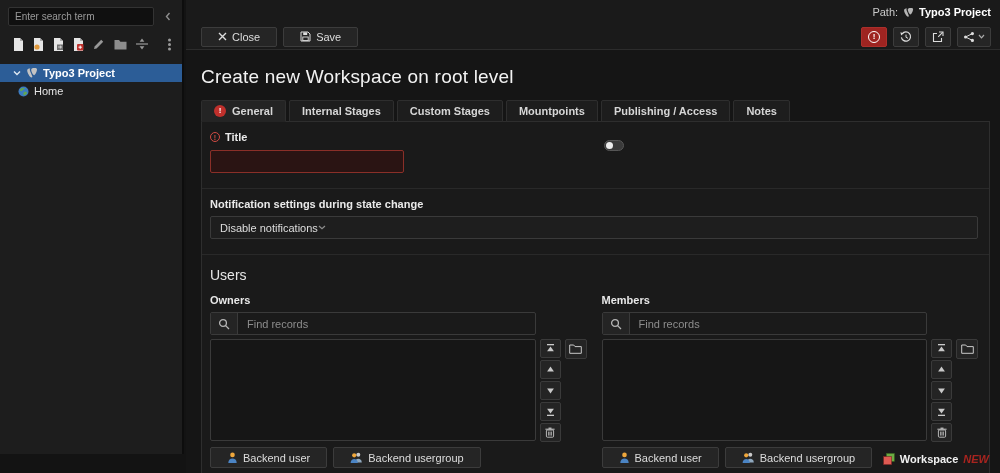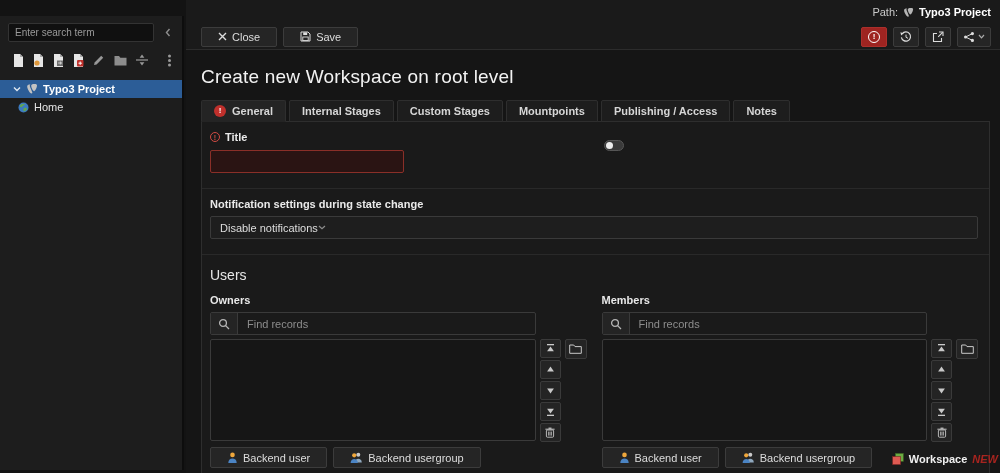--- a/index.html
+++ b/index.html
@@ -8,21 +8,21 @@
     background:#131313;
     font-family:"Liberation Sans", sans-serif;
     color:#e8e8e8;
     position:relative;
     font-size:11px;
   }
   svg { display:block; }
 
   
   .sidebar {
-    position:absolute; left:0; top:16px; width:184px; height:454px;
+    position:absolute; left:0; top:0; width:184px; height:454px;
     background:#1d1d1d; border-right:2px solid #0d0d0d;
   }
   .sidebar-search-row { display:flex; align-items:center; gap:6px; padding:7px 6px 3px 8px; }
   .tree-search {
     flex:1; height:19px; background:#101010; border:1px solid #333; border-radius:2px;
     color:#bbb; font-size:10px; padding:0 6px; outline:none; font-family:inherit;
   }
   .tree-search::placeholder { color:#9a9a9a; }
   .mini-btn { background:transparent; border:none; width:18px; height:18px; display:flex; align-items:center; justify-content:center; cursor:pointer; }
   .sidebar-toolbar { display:flex; align-items:center; gap:9px; padding:6px 10px 7px 13px; }
@@ -102,21 +102,21 @@
   .recsearch-input::placeholder { color:#8d8d8d; }
   .listbox { height:102px; background:#161616; border:1px solid #3a3a3a; border-radius:2px; }
   .ctrl-col { display:flex; flex-direction:column; gap:2px; margin-top:27px; width:21px; flex:none; }
   .ctrl-btn { width:21px; height:19px; background:#242424; border:1px solid #3a3a3a; border-radius:2px; display:flex; align-items:center; justify-content:center; cursor:pointer; }
   .browse-col { width:22px; flex:none; margin-top:27px; }
   .browse-btn { width:22px; height:20px; background:#242424; border:1px solid #3a3a3a; border-radius:2px; display:flex; align-items:center; justify-content:center; cursor:pointer; }
   .add-btns { display:flex; gap:6px; margin-top:5px; }
   .add-btns .btn { height:21px; }
 
   .module-footer {
-    position:absolute; right:2px; bottom:8px; display:flex; align-items:center; gap:5px;
+    position:absolute; right:11px; bottom:8px; display:flex; align-items:center; gap:5px;
     font-size:11px; font-weight:bold; color:#f0f0f0;
   }
   .badge-new { color:#a8241f;font-style:italic; }
 </style>
 </head>
 <body>
 
 <div class="sidebar">
   <div class="sidebar-search-row">
     <input class="tree-search" placeholder="Enter search term" style="">

